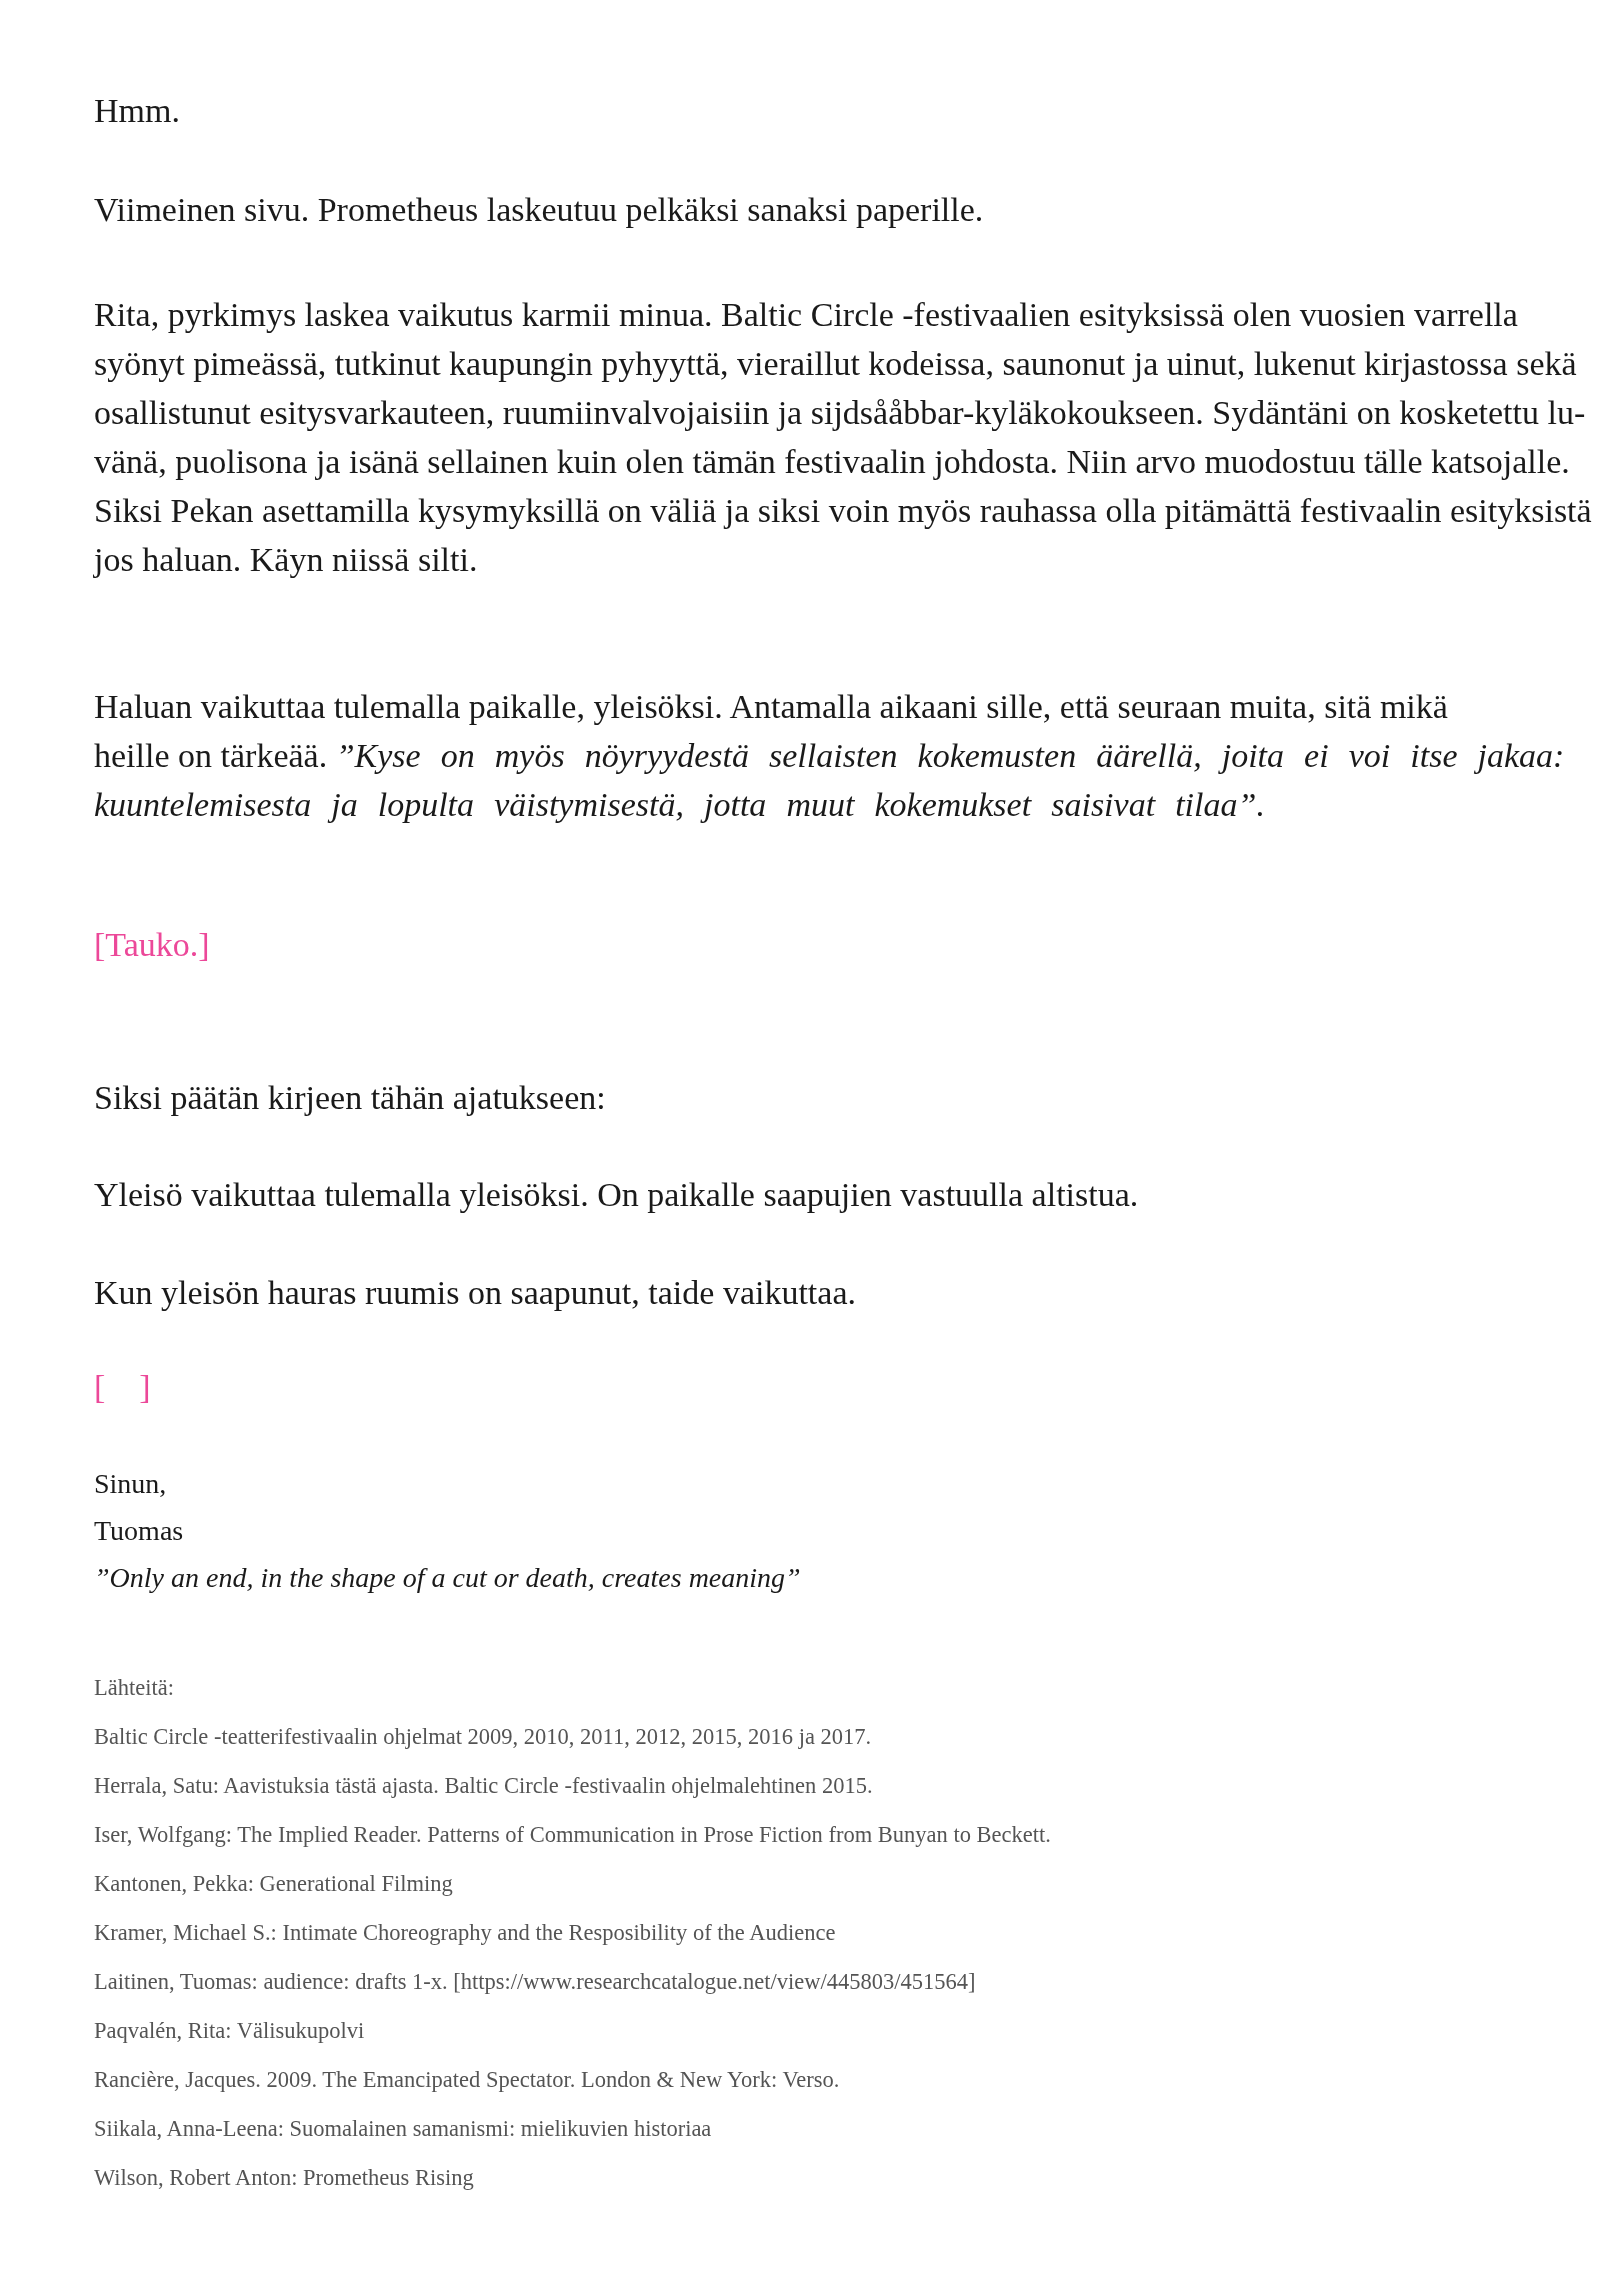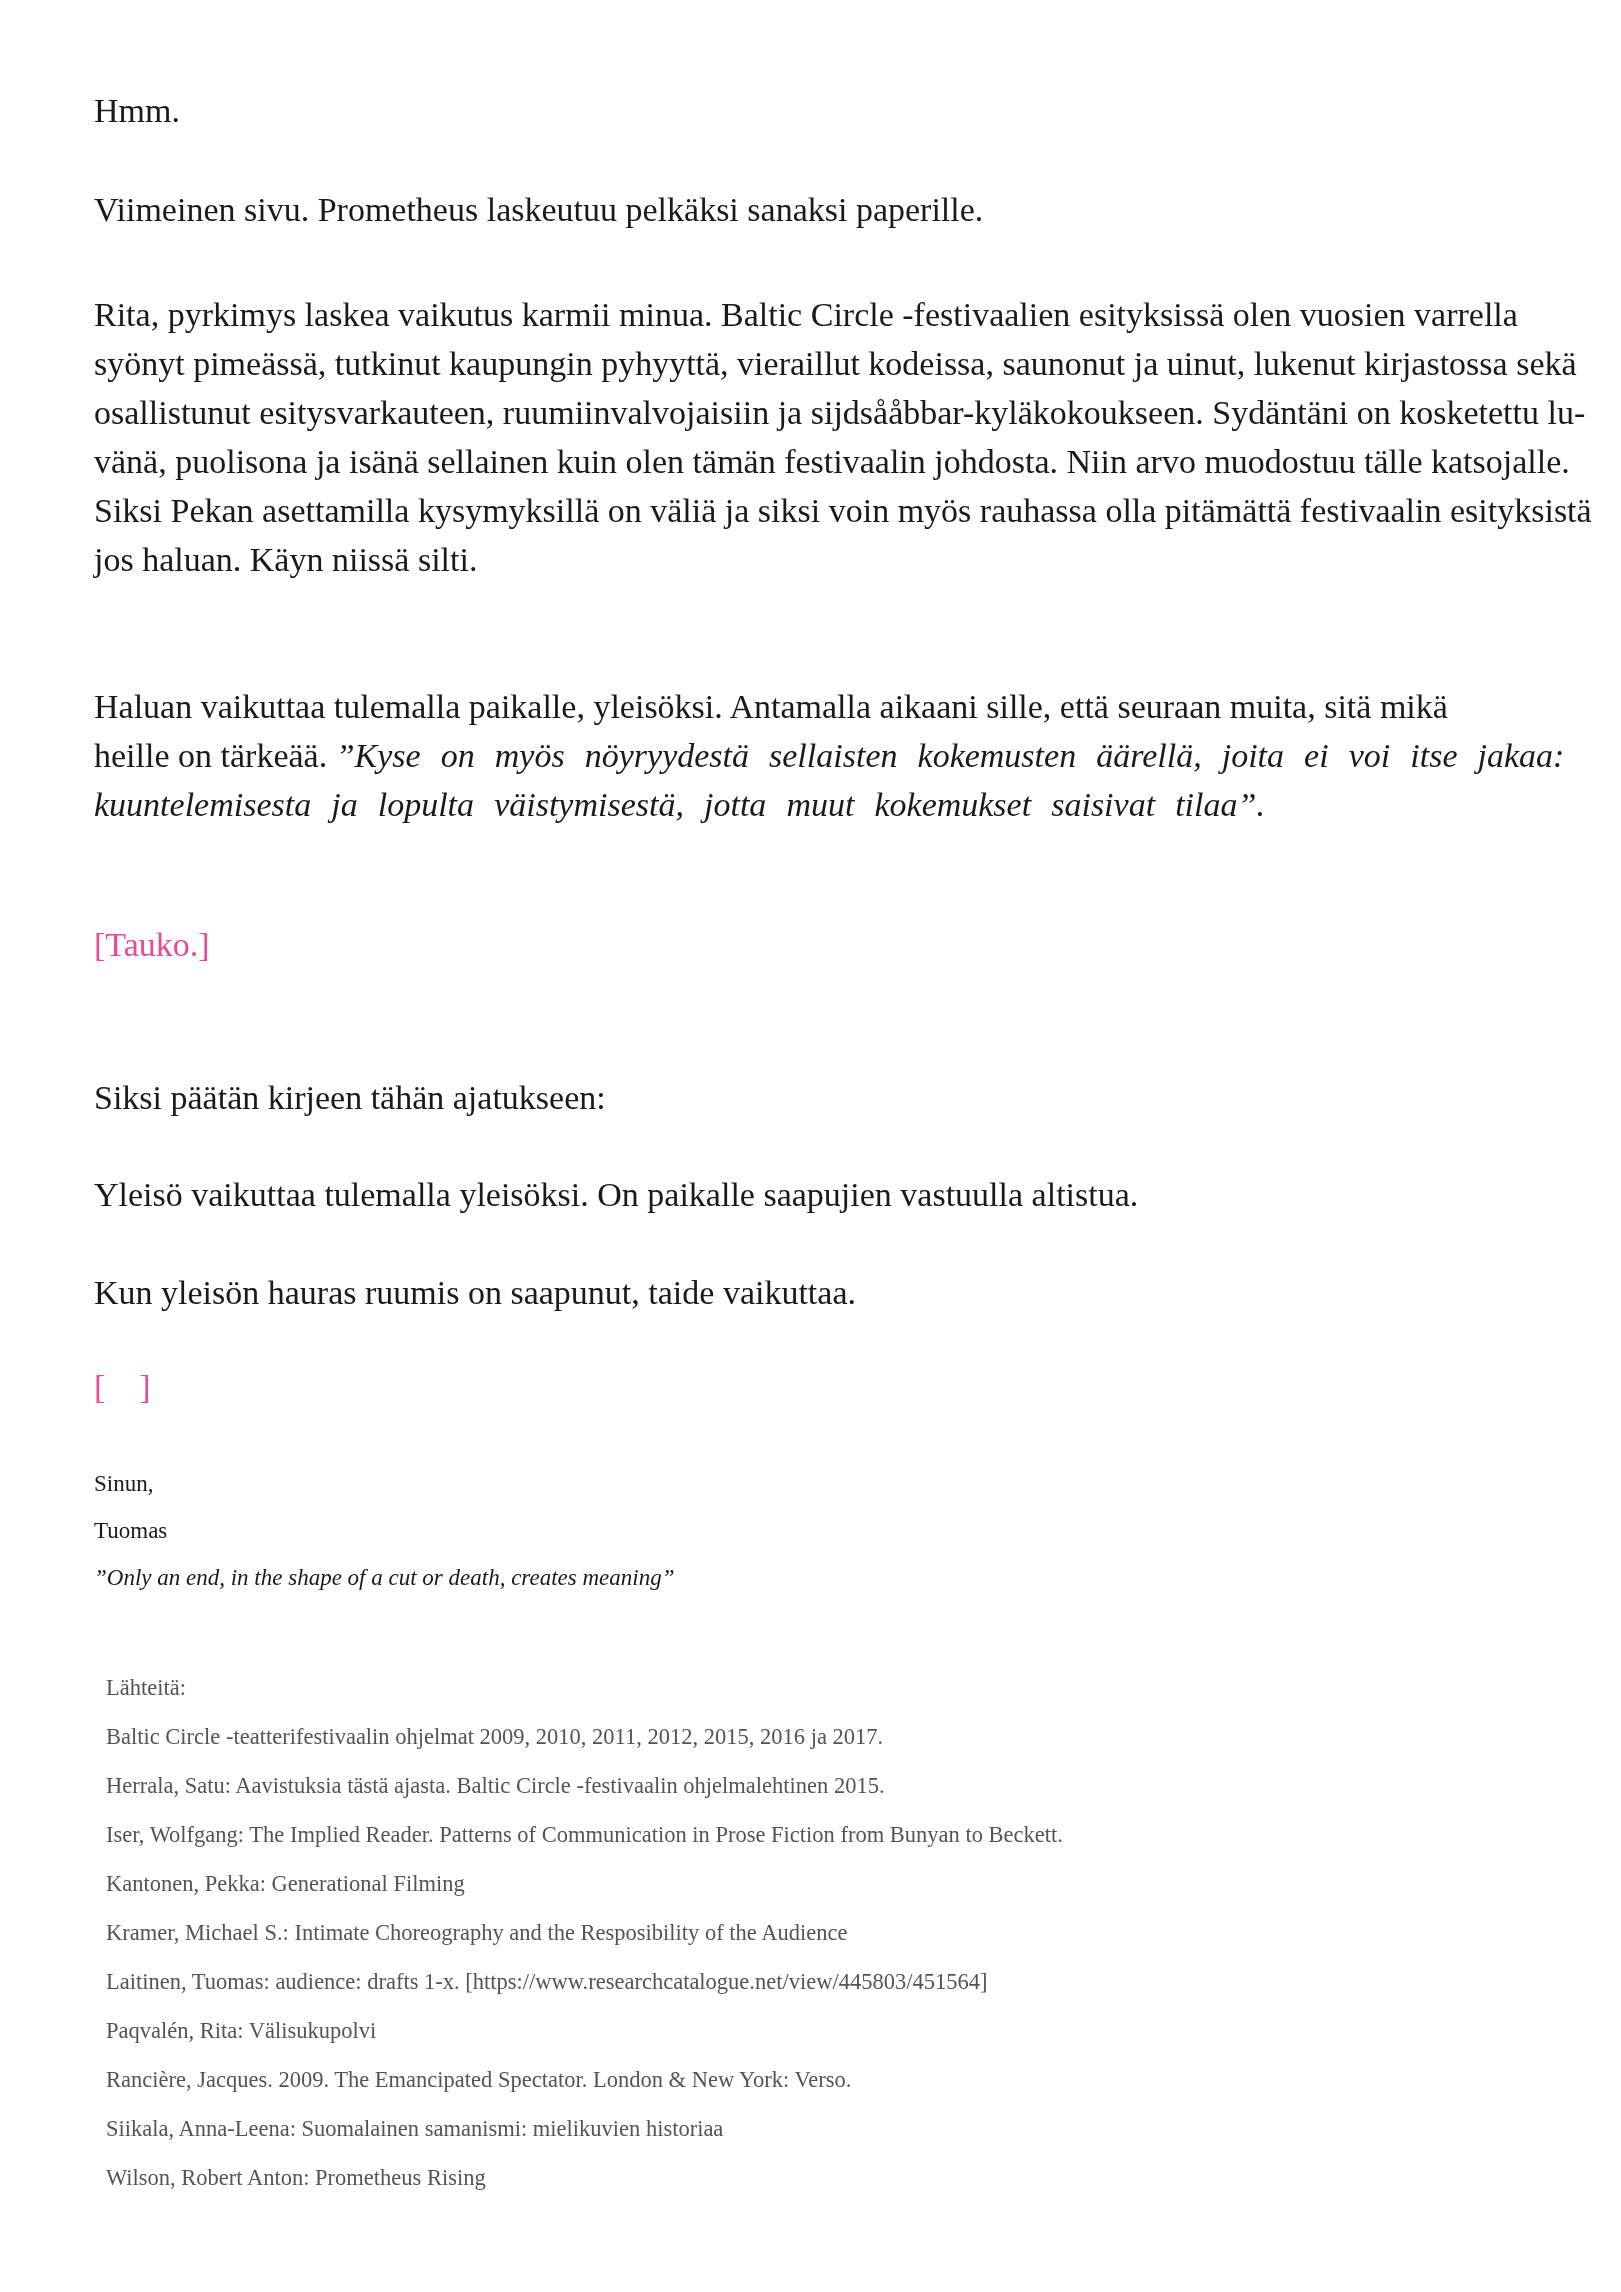--- a/index.html
+++ b/index.html
@@ -25,28 +25,27 @@
     font-size: 34px;
     line-height: 49px;
     color: #1a1a1a;
   }
   .line { white-space: nowrap; }
   .red { color: #ec4899; }
   .pre { white-space: pre; }
   .italic { font-style: italic; }
   .wide-words { word-spacing: 0.34em; }
   .sig {
-    font-size: 23px;
+    font-size: 28px;
     line-height: 47px;
   }
   .sources {
     font-size: 22.5px;
     line-height: 49px;
     color: #545454;
-    margin-left: 12px;
   }
 </style>
 </head>
 <body>
 
 <div class="page">
 
   <div class="block body-text" style="top:86px">
     <div class="line">Hmm.</div>
   </div>

